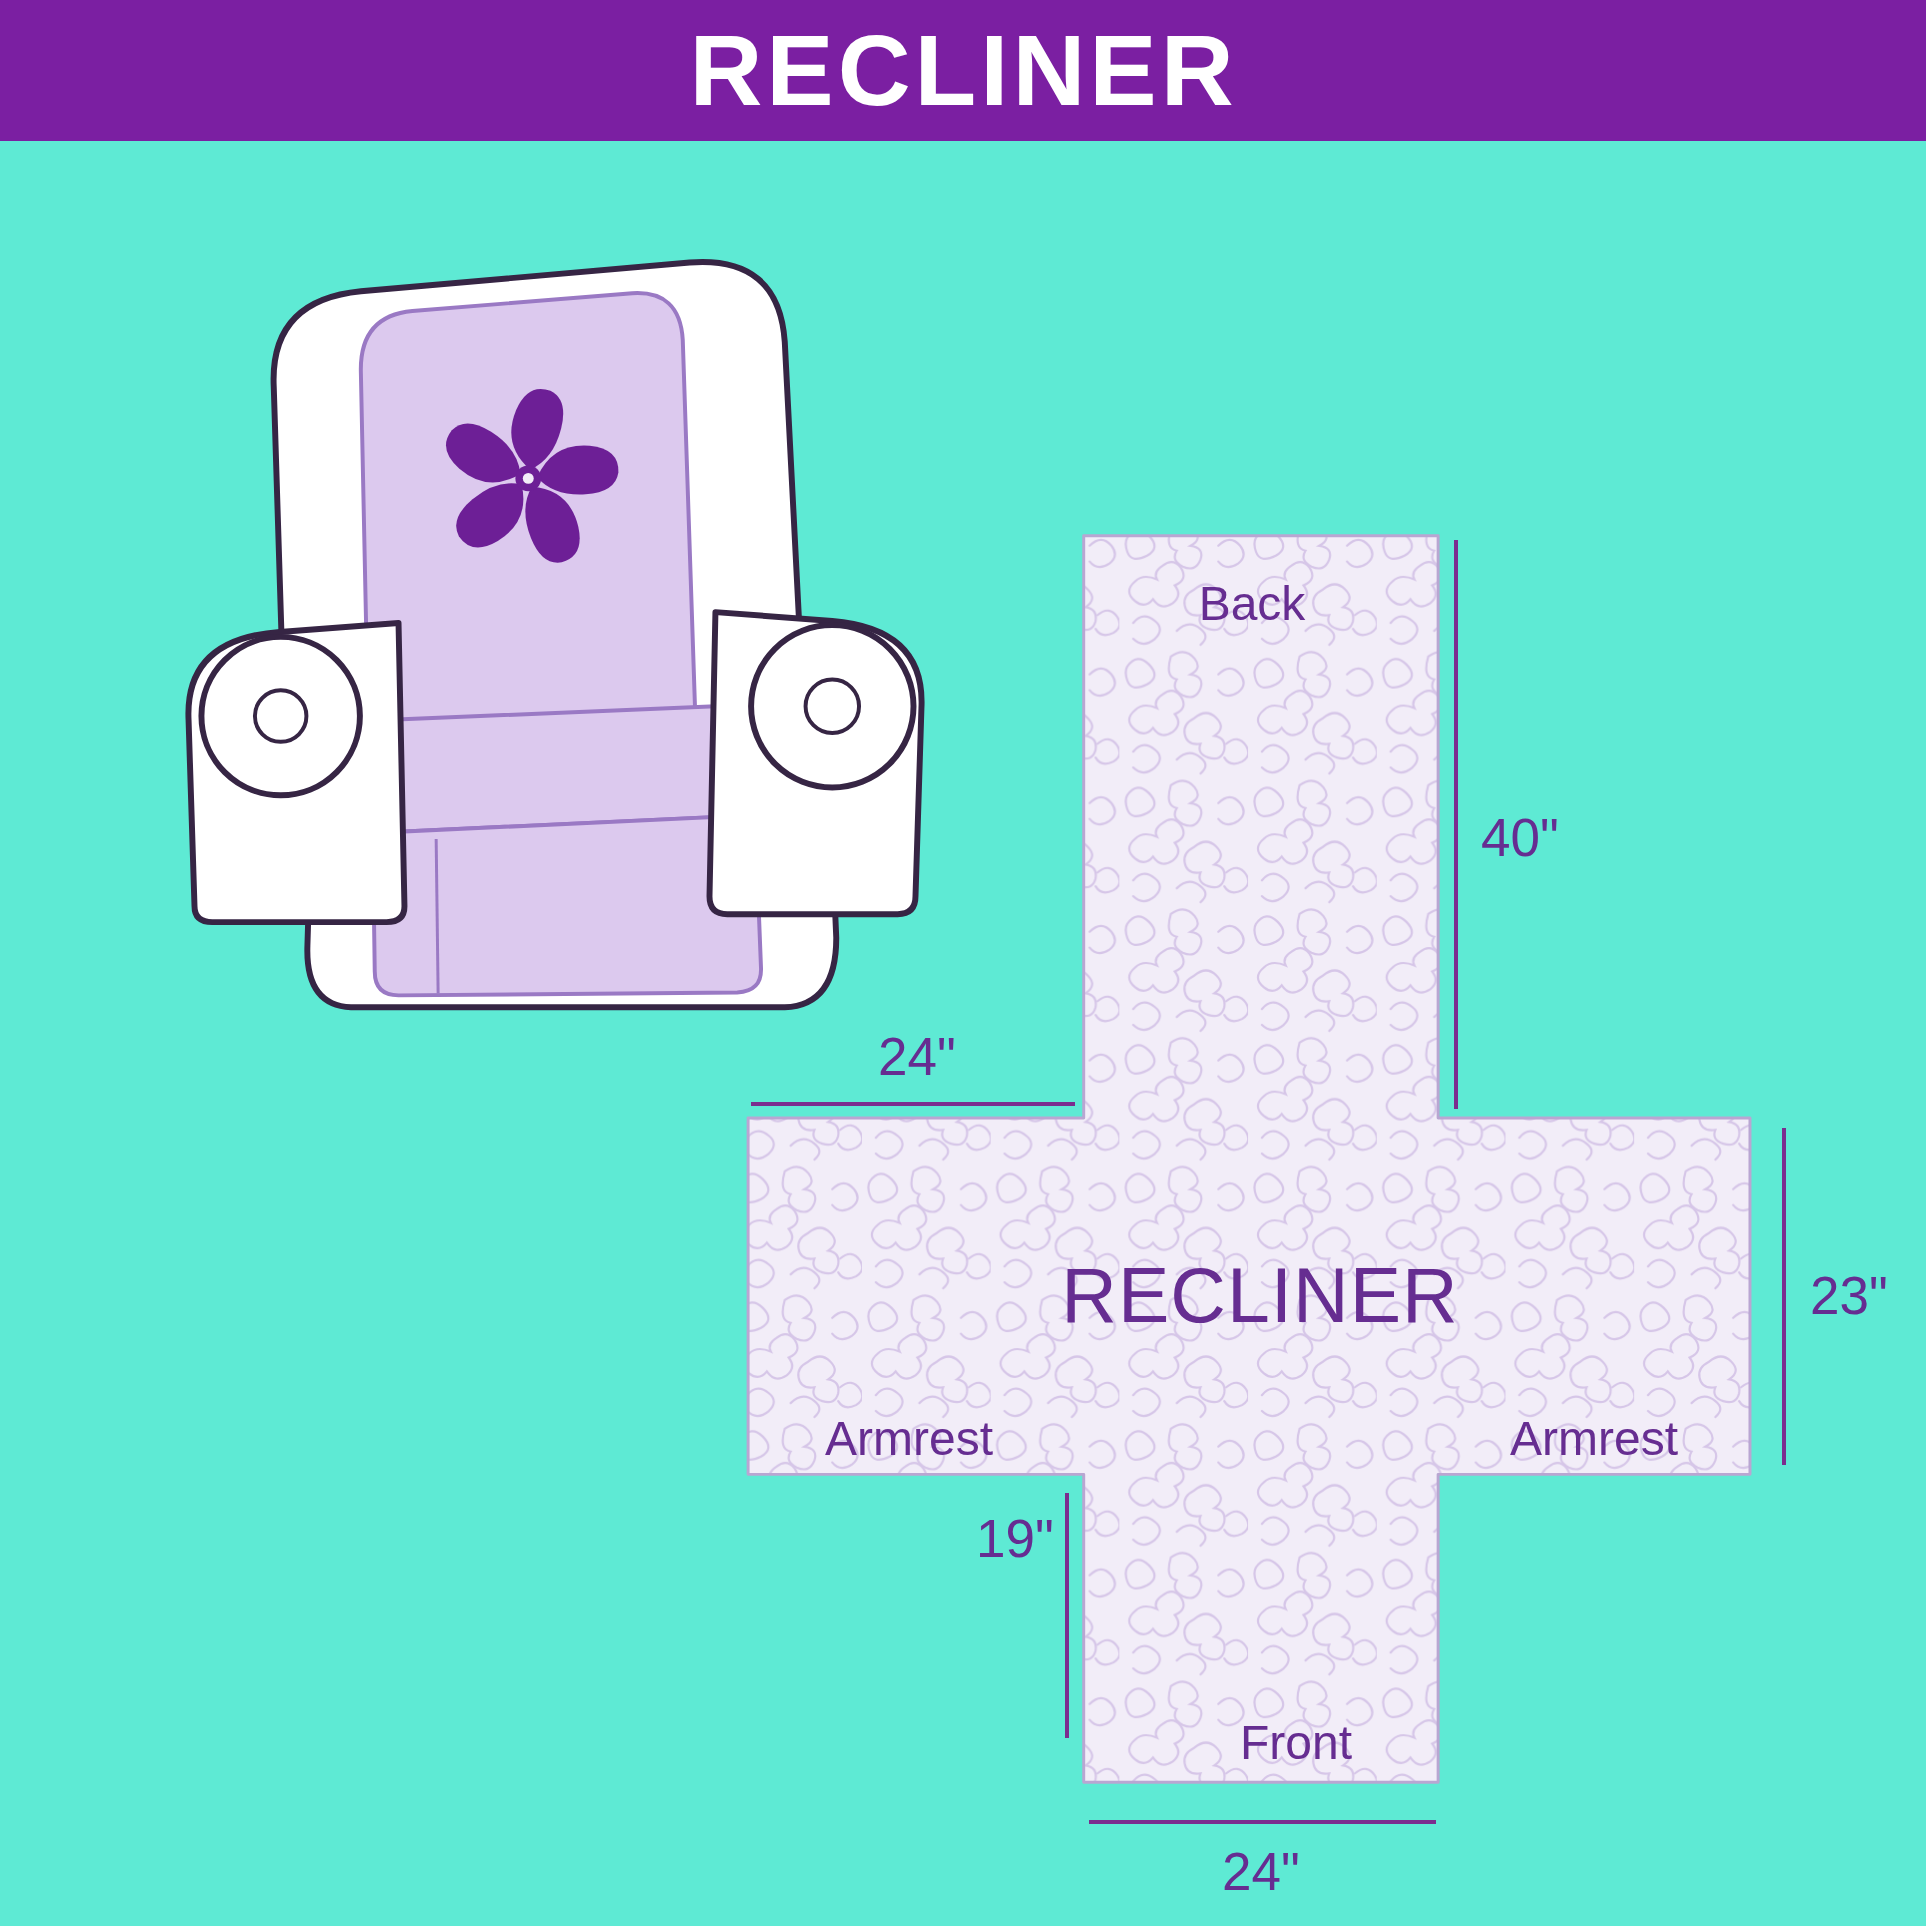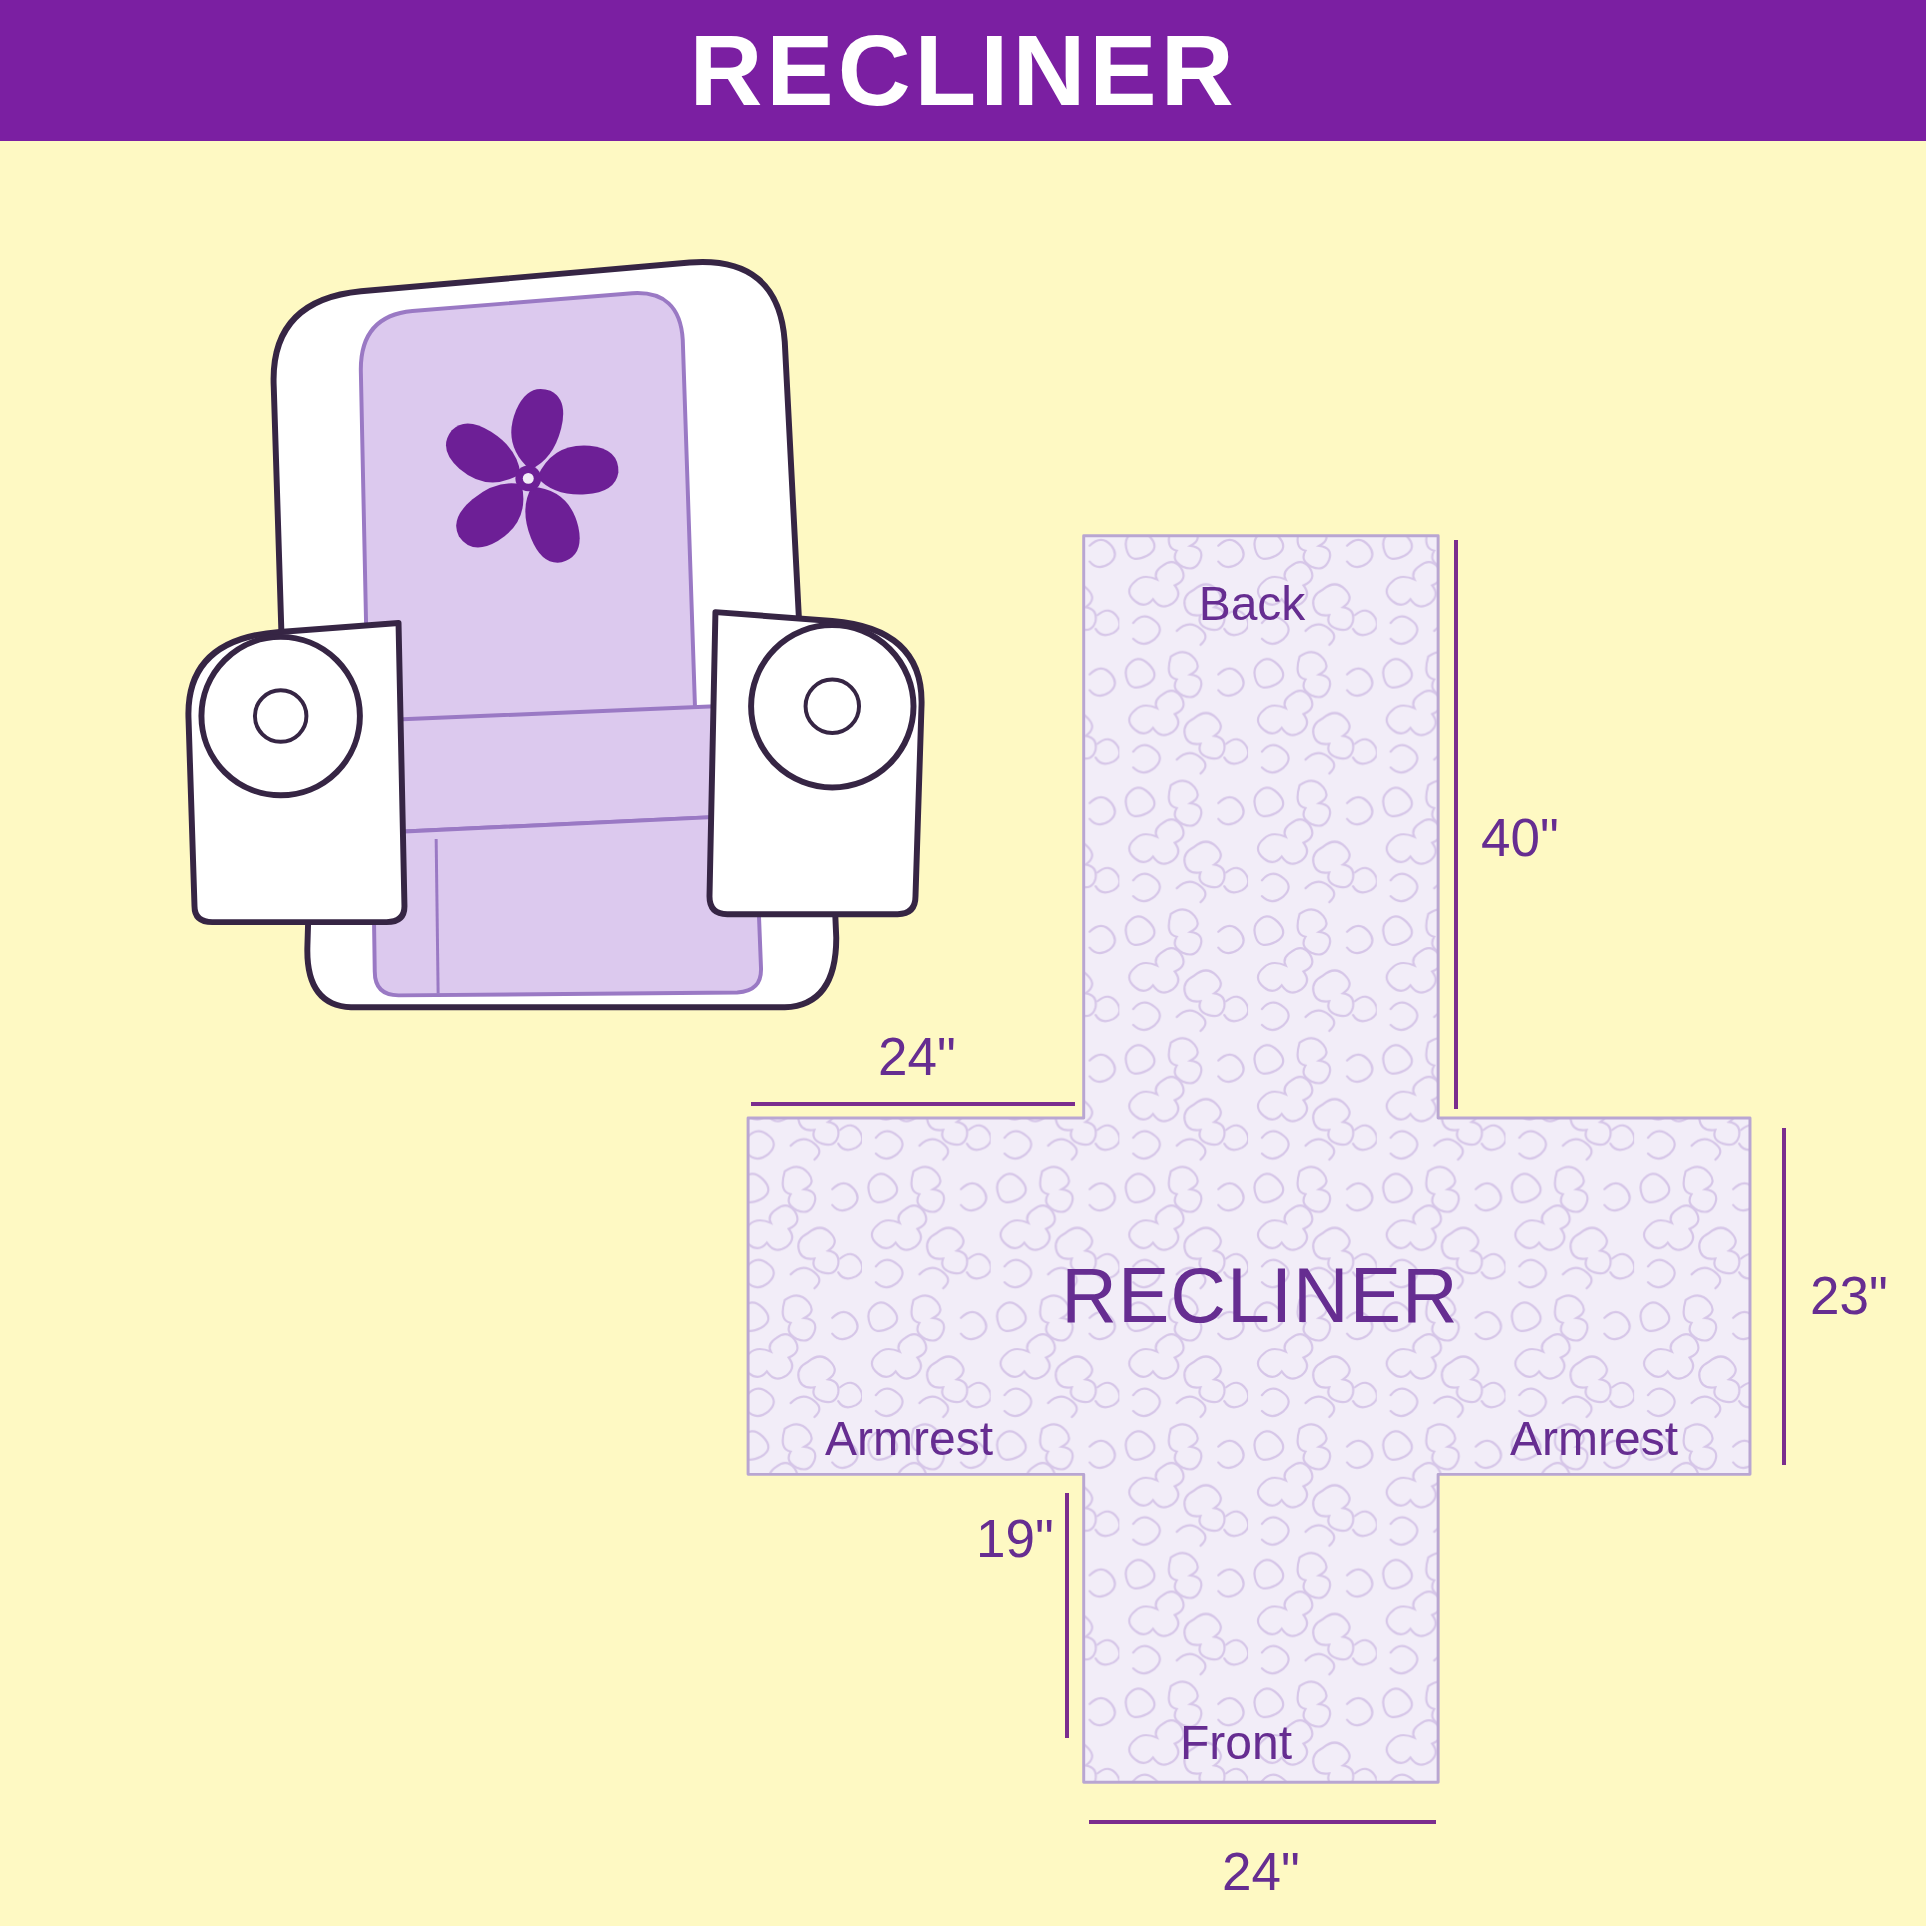--- a/index.html
+++ b/index.html
@@ -12,21 +12,21 @@
     --cross_border:#B9A6D2;
     --cover:#DCC9EE;
     --cover_edge:#9A79C4;
     --outline:#362544;
     --logo:#6D1F96;
   }
   html,body{margin:0;padding:0;background:#ffffff;}
   .canvas{
     position:relative;
     width:1927px;height:1927px;
-    background:#fef9c3;
+    background:#5eead4;
     overflow:hidden;
     font-family:"Liberation Sans", sans-serif;
   }
   .banner{
     position:absolute;left:0;top:0;width:1927px;height:141px;
     background:var(--banner_bg);
     display:flex;align-items:center;justify-content:center;
   }
   .banner h1{
     margin:0;color:var(--banner_text);
@@ -118,17 +118,17 @@
   <div class="dline h" style="left:1089px;top:1820px;width:347px;"></div>
 
   <div class="lbl word" style="left:1252px;top:603px;">Back</div>
   <div class="lbl num" style="left:1520px;top:837px;">40"</div>
   <div class="lbl num" style="left:917px;top:1056px;">24"</div>
   <div class="lbl center-title" style="left:1260px;top:1295px;">RECLINER</div>
   <div class="lbl word" style="left:909px;top:1438px;">Armrest</div>
   <div class="lbl word" style="left:1594px;top:1438px;">Armrest</div>
   <div class="lbl num" style="left:1849px;top:1295px;">23"</div>
   <div class="lbl num" style="left:1015px;top:1538px;">19"</div>
-  <div class="lbl word" style="left:1236px;top:1742px;">Front</div>
+  <div class="lbl word" style="left:1296px;top:1742px;">Front</div>
   <div class="lbl num" style="left:1261px;top:1871px;">24"</div>
 
 </div>
 
 
 </body></html>

